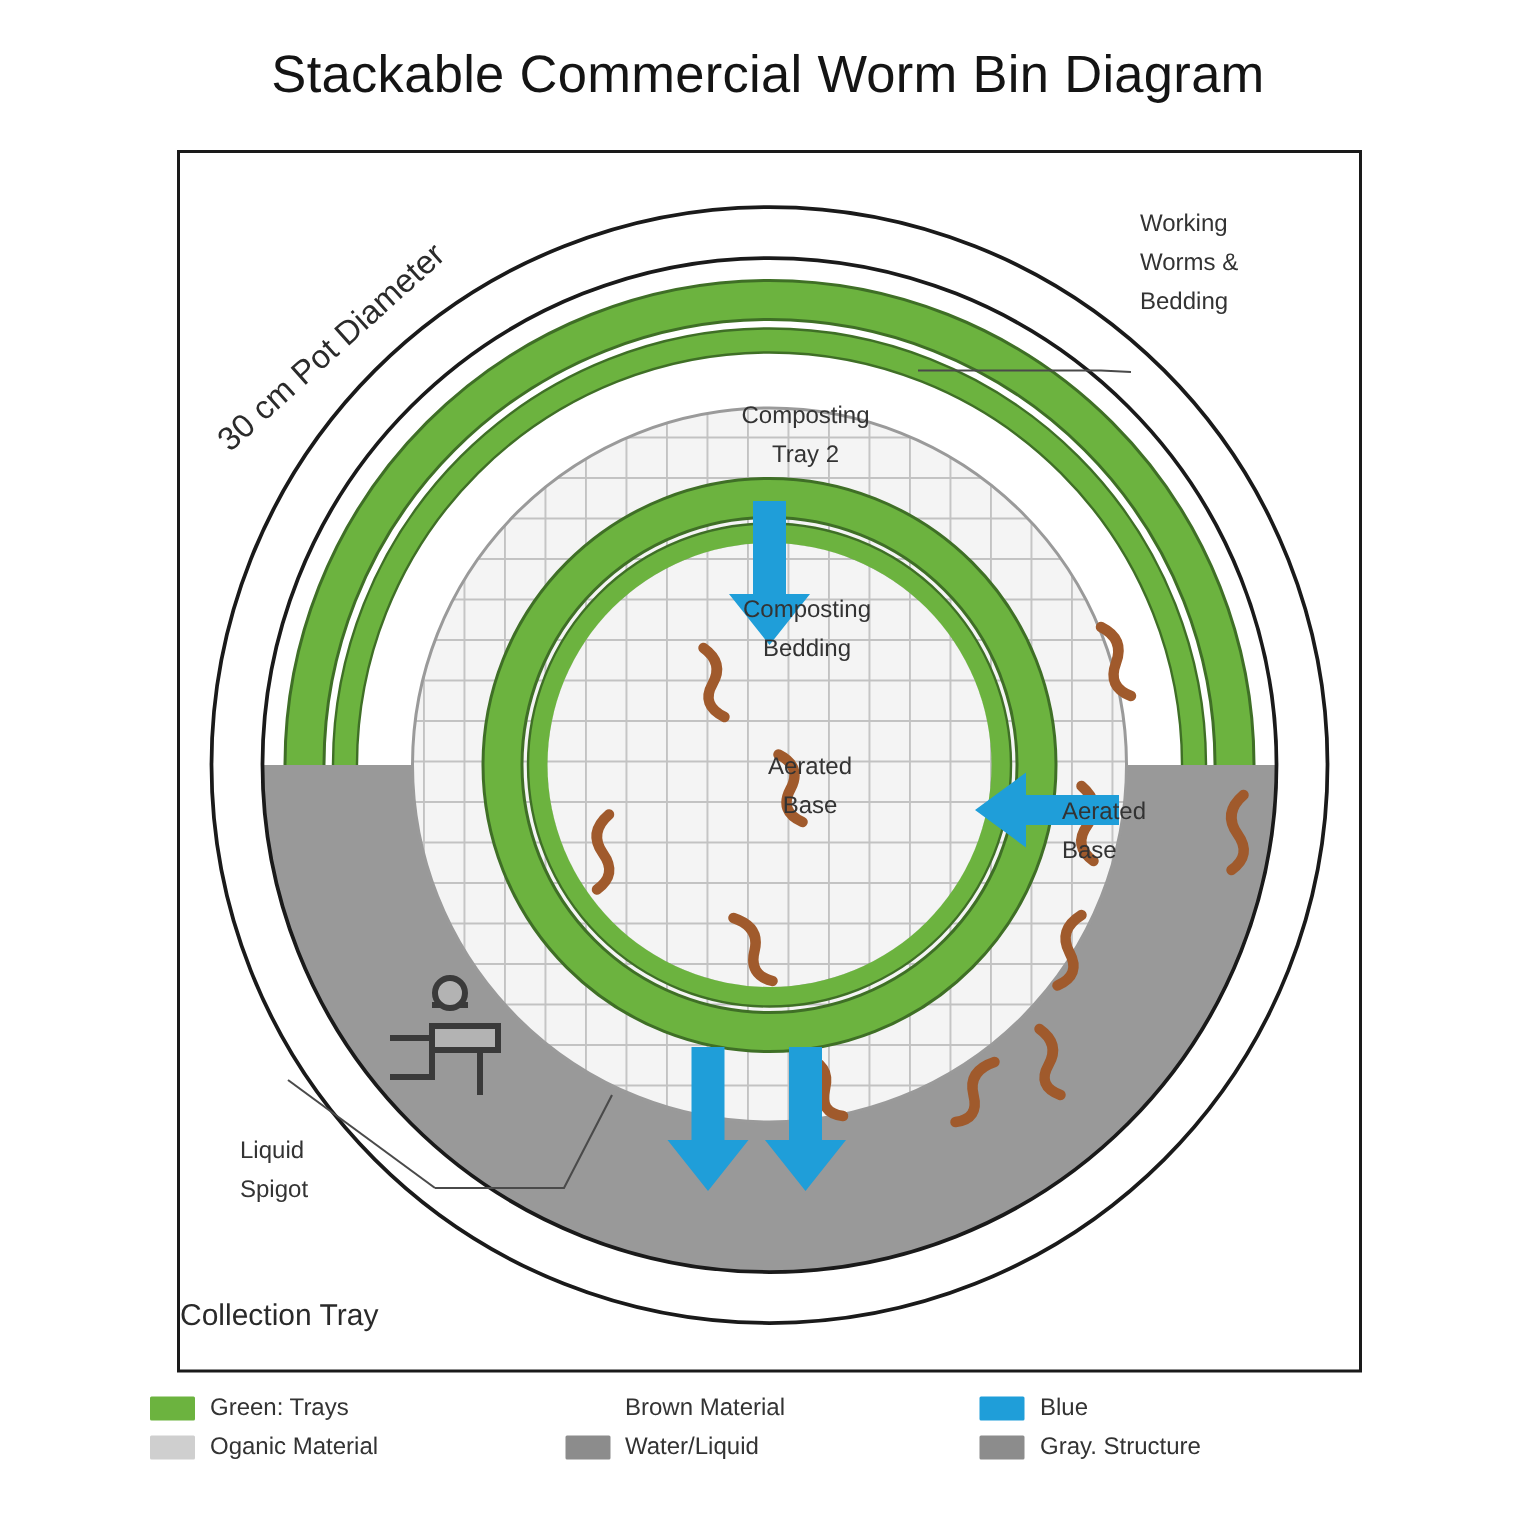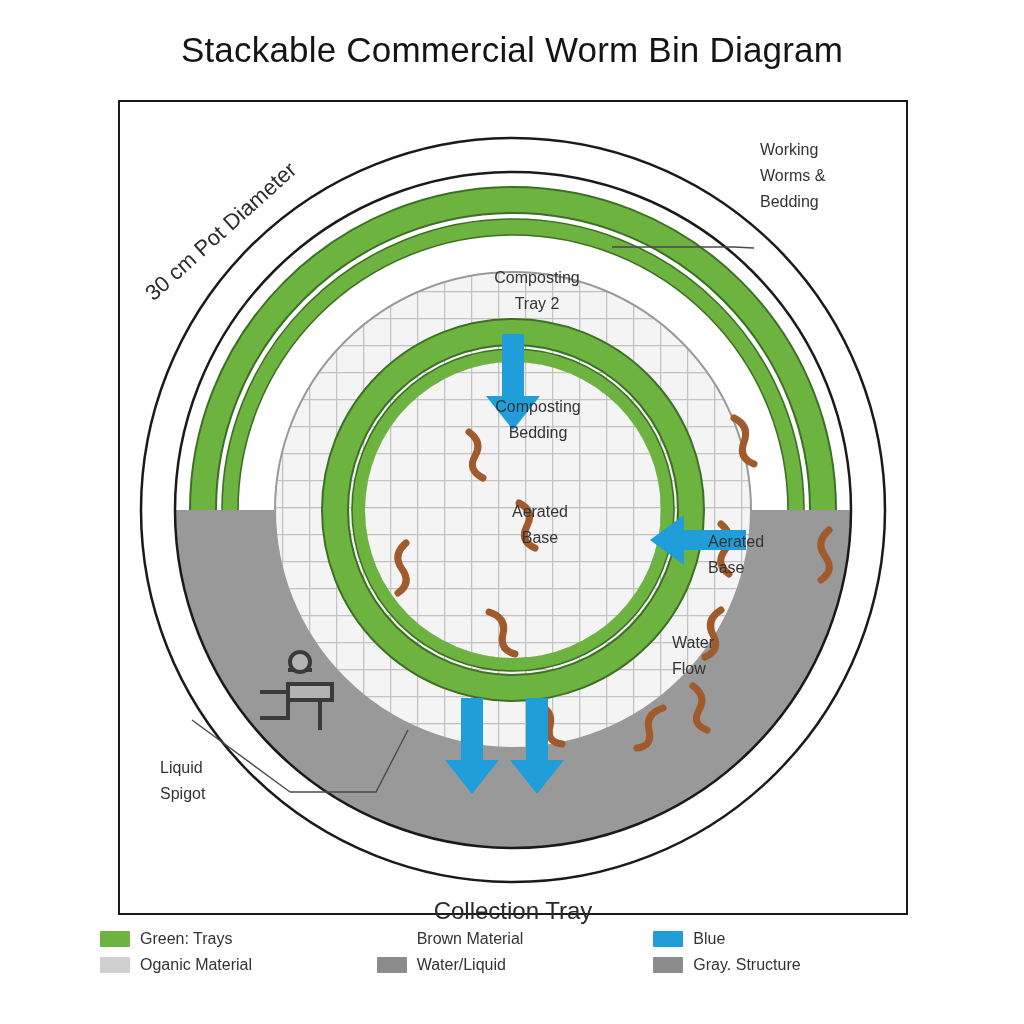--- a/index.html
+++ b/index.html
@@ -184,27 +184,25 @@
 
   <div class="lbl" style="left:328px; top:292px; width:180px; text-align:center;">Composting
 Bedding</div>
 
   <div class="lbl" style="left:340px; top:397px; width:160px; text-align:center;">Aerated
 Base</div>
 
   <div class="lbl" style="left:588px; top:427px; width:130px;">Aerated
 Base</div>
 
-  <div class="lbl" style="left:552px; top:528px; width:110px;">Water
-Flow</div>
 
   <div class="lbl" style="left:40px; top:653px; width:130px;">Liquid
 Spigot</div>
 
-  <div class="lbl" style="left:0px; top:762px; width:786px; text-align:center; font-size:24px; color:#2a2a2a;margin-top:34px;">Collection Tray</div>
+  <div class="lbl" style="left:0px; top:762px; width:786px; text-align:left; font-size:20px; color:#2a2a2a;">Collection Tray</div>
 
 </div>
 
 <div id="legend">
   <div class="legend-item">
     <span class="swatch" style="background:#6cb33f;"></span>
     <span class="legend-label">Green: Trays</span>
   </div>
   <div class="legend-item">
     <span class="swatch" style="background:#ffffff;"></span>

